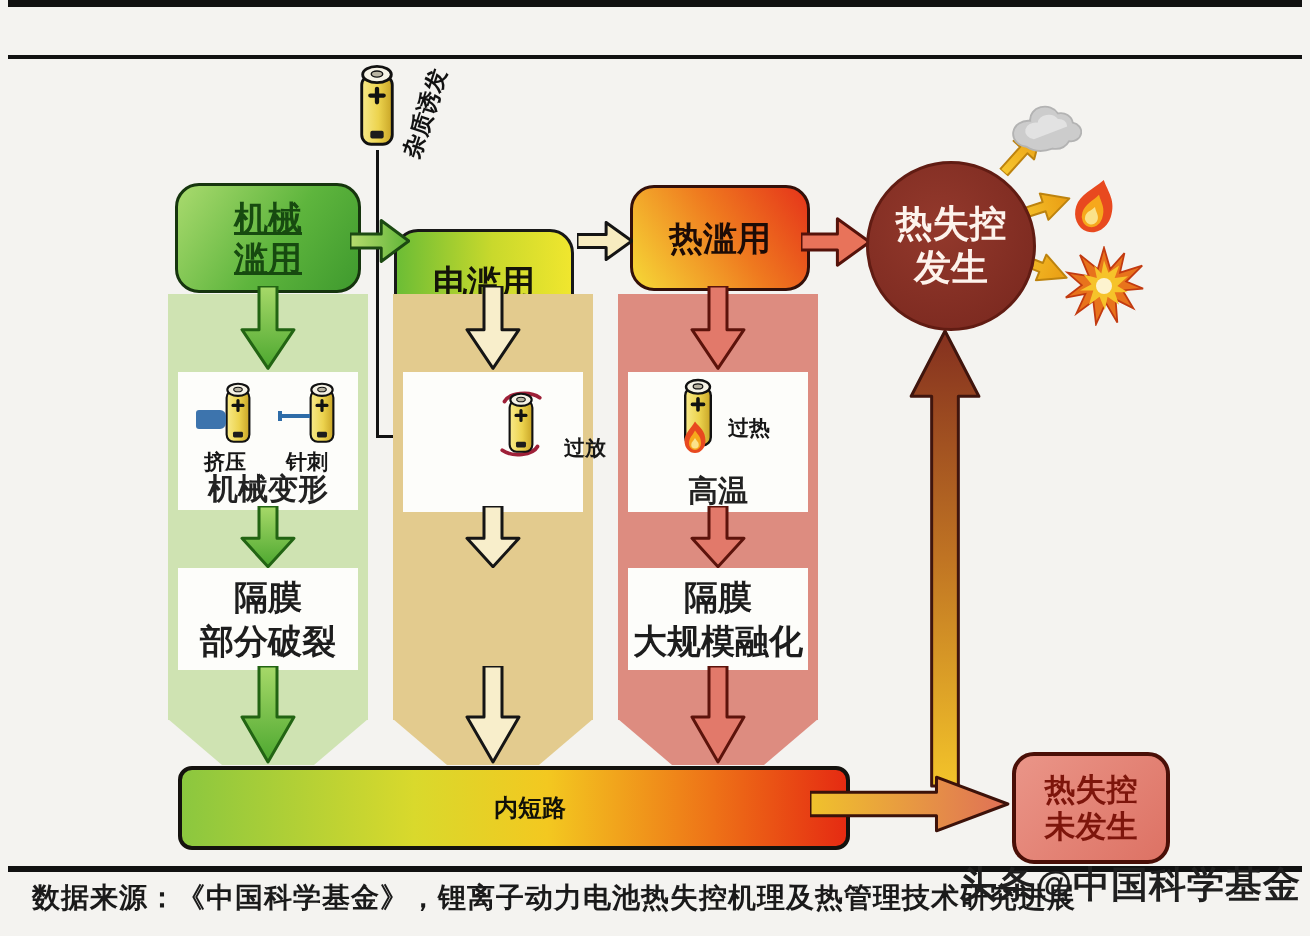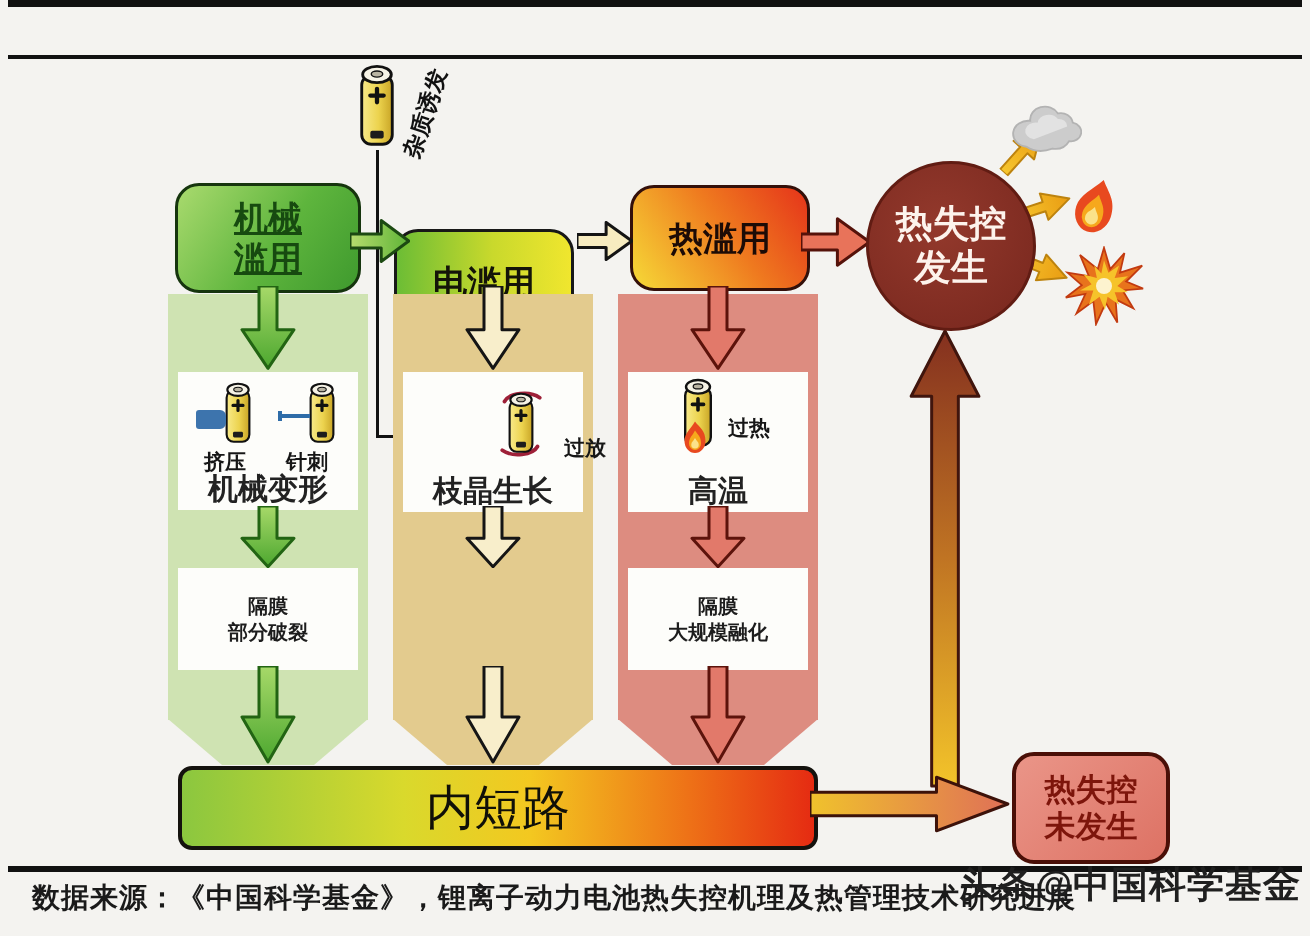--- a/index.html
+++ b/index.html
@@ -35,27 +35,27 @@
   .col{width:200px;top:294px;height:426px;}
   .col.mech{left:168px;background:#cfe3b2;}
   .col.elec{left:393px;background:#e3cb8e;}
   .col.therm{left:618px;background:#dd8c80;}
   .funnel{width:200px;top:719px;height:46px;clip-path:polygon(0 0,100% 0,73% 100%,27% 100%);}
   .funnel.mech{left:168px;background:#cfe3b2;}
   .funnel.elec{left:393px;background:#e3cb8e;}
   .funnel.therm{left:618px;background:#dd8c80;}
 
   .whitebox{background:#fdfdfa;color:#1d1d1d;font-weight:bold;z-index:3;}
-  .stage2{font-size:20px;line-height:1.3;}
+  .stage2{font-size:34px;line-height:1.3;}
   .caption{font-size:30px;color:#222;}
   .minilabel{font-size:21px;color:#161616;font-weight:bold;}
 
   .bar{left:178px;top:766px;width:632px;height:76px;border-radius:14px;border:4px solid #14120e;
      background:linear-gradient(90deg,#8bc73f 0%,#d9d92c 35%,#f3c820 55%,#ee7217 80%,#e52b12 100%);
-     color:#101008;font-weight:normal;font-size:48px;z-index:5;}
+     color:#101008;font-weight:bold;font-size:24px;z-index:5;padding-left:32px;}
 
   svg.block{display:block;}
   .z2{z-index:2;} .z4{z-index:4;} .z5{z-index:5;}
 
   .trigger-label{font-weight:bold;font-size:23px;color:#111;transform:rotate(-72deg);}
 </style>
 </head>
 <body>
 
 <svg width="0" height="0" style="position:absolute" aria-hidden="true">
@@ -221,21 +221,20 @@
   <div class="abs whitebox" style="left:403px;top:372px;width:180px;height:140px;">
     <div class="abs" style="left:92px;top:6px;width:84px;height:92px;">
       <svg class="abs block" style="left:2px;top:2px;width:48px;height:88px;" viewBox="0 0 64 96">
           <use href="#rings"></use>
         </svg>
       <svg class="abs block" style="left:10px;top:14px;width:32px;height:64px;" viewBox="0 0 44 90">
           <use href="#battery"></use>
         </svg>
       <div class="abs minilabel" style="left:46px;top:56px;width:44px;margin-left:23px;">过放</div>
     </div>
-    <div class="abs caption center" style="left:0;top:102px;width:180px;height:34px;">枝晶生长</div>
   </div>
 
   <div class="abs whitebox" style="left:628px;top:372px;width:180px;height:140px;">
     <div class="abs" style="left:38px;top:6px;width:110px;height:96px;">
       <svg class="abs block" style="left:14px;top:0;width:36px;height:72px;" viewBox="0 0 44 90">
           <use href="#battery"></use>
         </svg>
       <svg class="abs block" style="left:14px;top:42px;width:30px;height:36px;" viewBox="0 0 40 48">
           <use href="#flame"></use>
         </svg>

